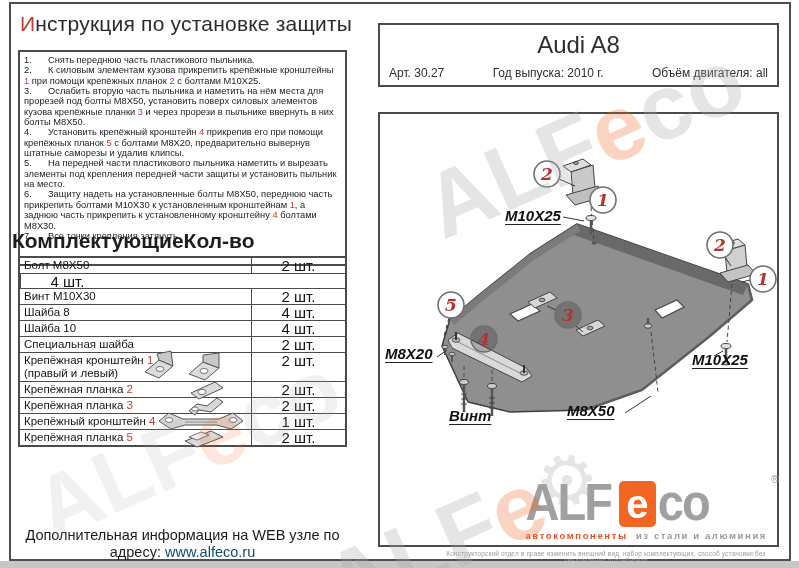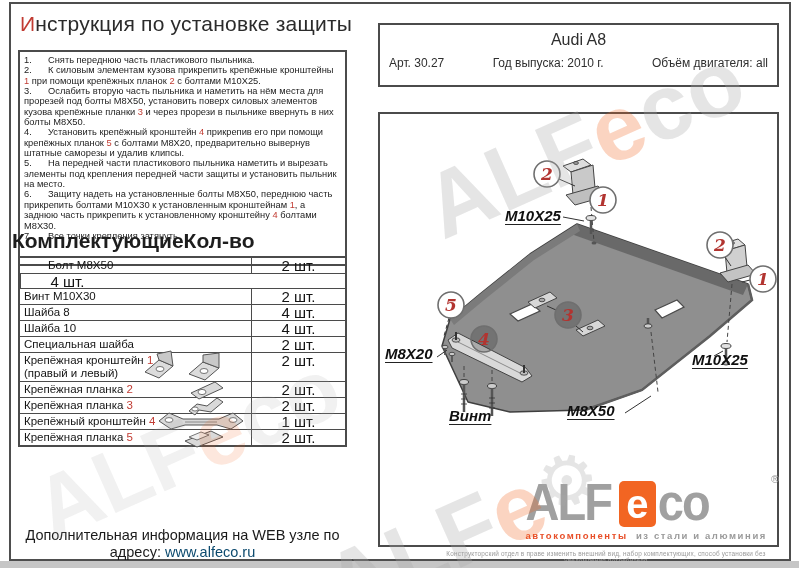--- a/index.html
+++ b/index.html
@@ -14,31 +14,31 @@
   .doc-title{position:absolute;left:20px;top:12px;font-size:21px;letter-spacing:.2px;color:#2b2b2b;white-space:nowrap;}
   .instr-box{position:absolute;left:18px;top:50px;width:329px;height:216px;border:2px solid #4b4b4b;box-sizing:border-box;
              padding:3px 4px 0 4px;font-size:9.3px;line-height:10.35px;color:#1c1c1c;}
   .ins-item{margin:0;}
   .ins-num{display:inline-block;width:24px;}
   .comp-header{position:absolute;left:12px;top:229px;width:329px;display:flex;justify-content:flex-start;
                font-size:21px;font-weight:bold;color:#1d1d1d;}
   .comp-header .qty-h{padding-right:10px;}
   .comp-table{position:absolute;left:18px;top:256px;width:329px;border:2px solid #4b4b4b;box-sizing:border-box;background:transparent;}
   .comp-row{display:flex;border-top:1px solid #4b4b4b;min-height:14px;}
-  .comp-row:first-child{border-top:none;margin-left:24px;}
+  .comp-row:first-child{border-top:none;}
   .comp-label{flex:1;position:relative;padding:1px 2px 1px 4px;font-size:11.5px;line-height:13px;white-space:pre-line;color:#141414;}
   .comp-qty{width:93px;border-left:1px solid #4b4b4b;text-align:center;font-size:15px;line-height:13px;padding-top:1px;color:#141414;}
   .comp-img{position:absolute;right:26px;top:50%;transform:translateY(-50%);line-height:0;}
   .comp-img.part-bracket-4{right:6px;}
   .web-note{position:absolute;left:18px;top:527px;width:329px;text-align:center;font-size:14.5px;line-height:16.5px;color:#1a1a1a;}
   .web-note a{color:#0c4a6e;text-decoration:none;}
 
   
   .veh-box{position:absolute;left:378px;top:23px;width:401px;height:64px;border:2px solid #4b4b4b;box-sizing:border-box;}
-  .veh-model{text-align:center;font-size:16px;margin-top:6px;color:#2f2f2f;}
+  .veh-model{text-align:center;font-size:24px;margin-top:6px;color:#2f2f2f;}
   .veh-info{display:flex;justify-content:space-between;padding:0 9px;margin-top:7px;font-size:12px;color:#2f2f2f;}
   .diagram-box{position:absolute;left:378px;top:112px;width:401px;height:435px;border:2px solid #4b4b4b;box-sizing:border-box;}
   .diagram-box svg{display:block;}
   .callout-num{font-family:"DejaVu Serif",serif;font-style:italic;font-weight:bold;font-size:17px;fill:#b23430;text-anchor:middle;}
   .bolt-label{font-weight:bold;font-style:italic;font-size:15px;fill:#101010;font-family:"Liberation Sans",sans-serif;}
 
   
   .logo{position:absolute;right:10px;bottom:4px;text-align:right;}
   .logo-main{display:flex;align-items:flex-end;position:relative;}
   .logo-alf,.logo-co{font-size:47px;font-weight:bold;color:#a0a0a0;letter-spacing:-2px;line-height:44px;transform:scaleY(1.12);transform-origin:bottom;}

